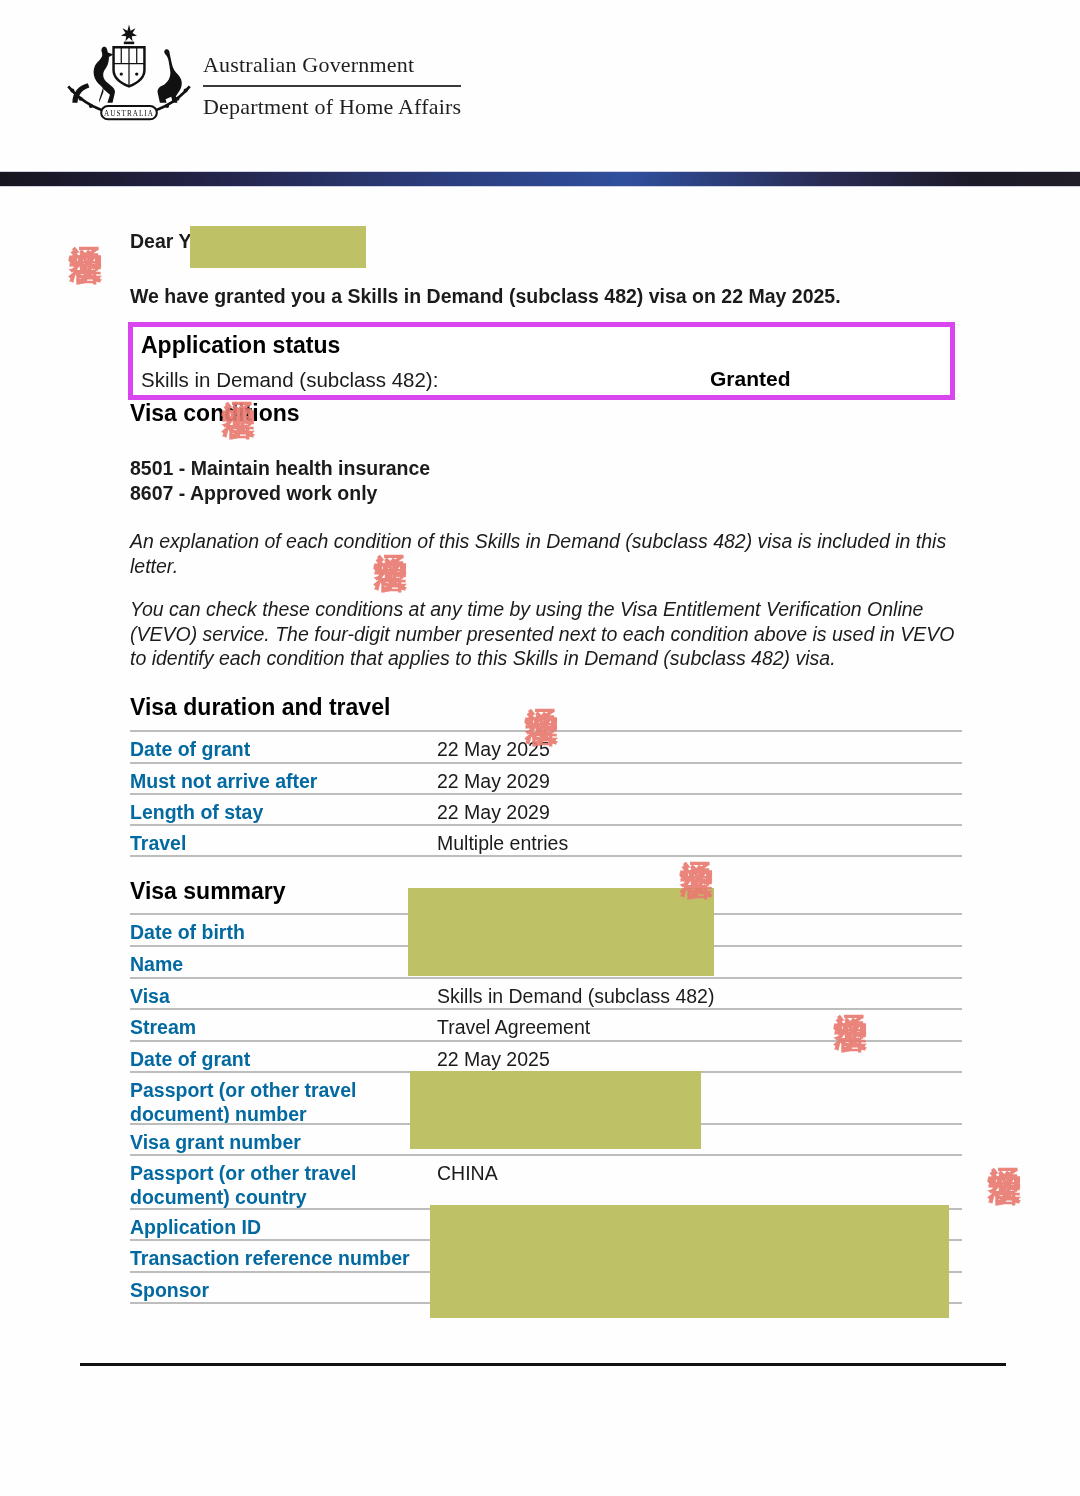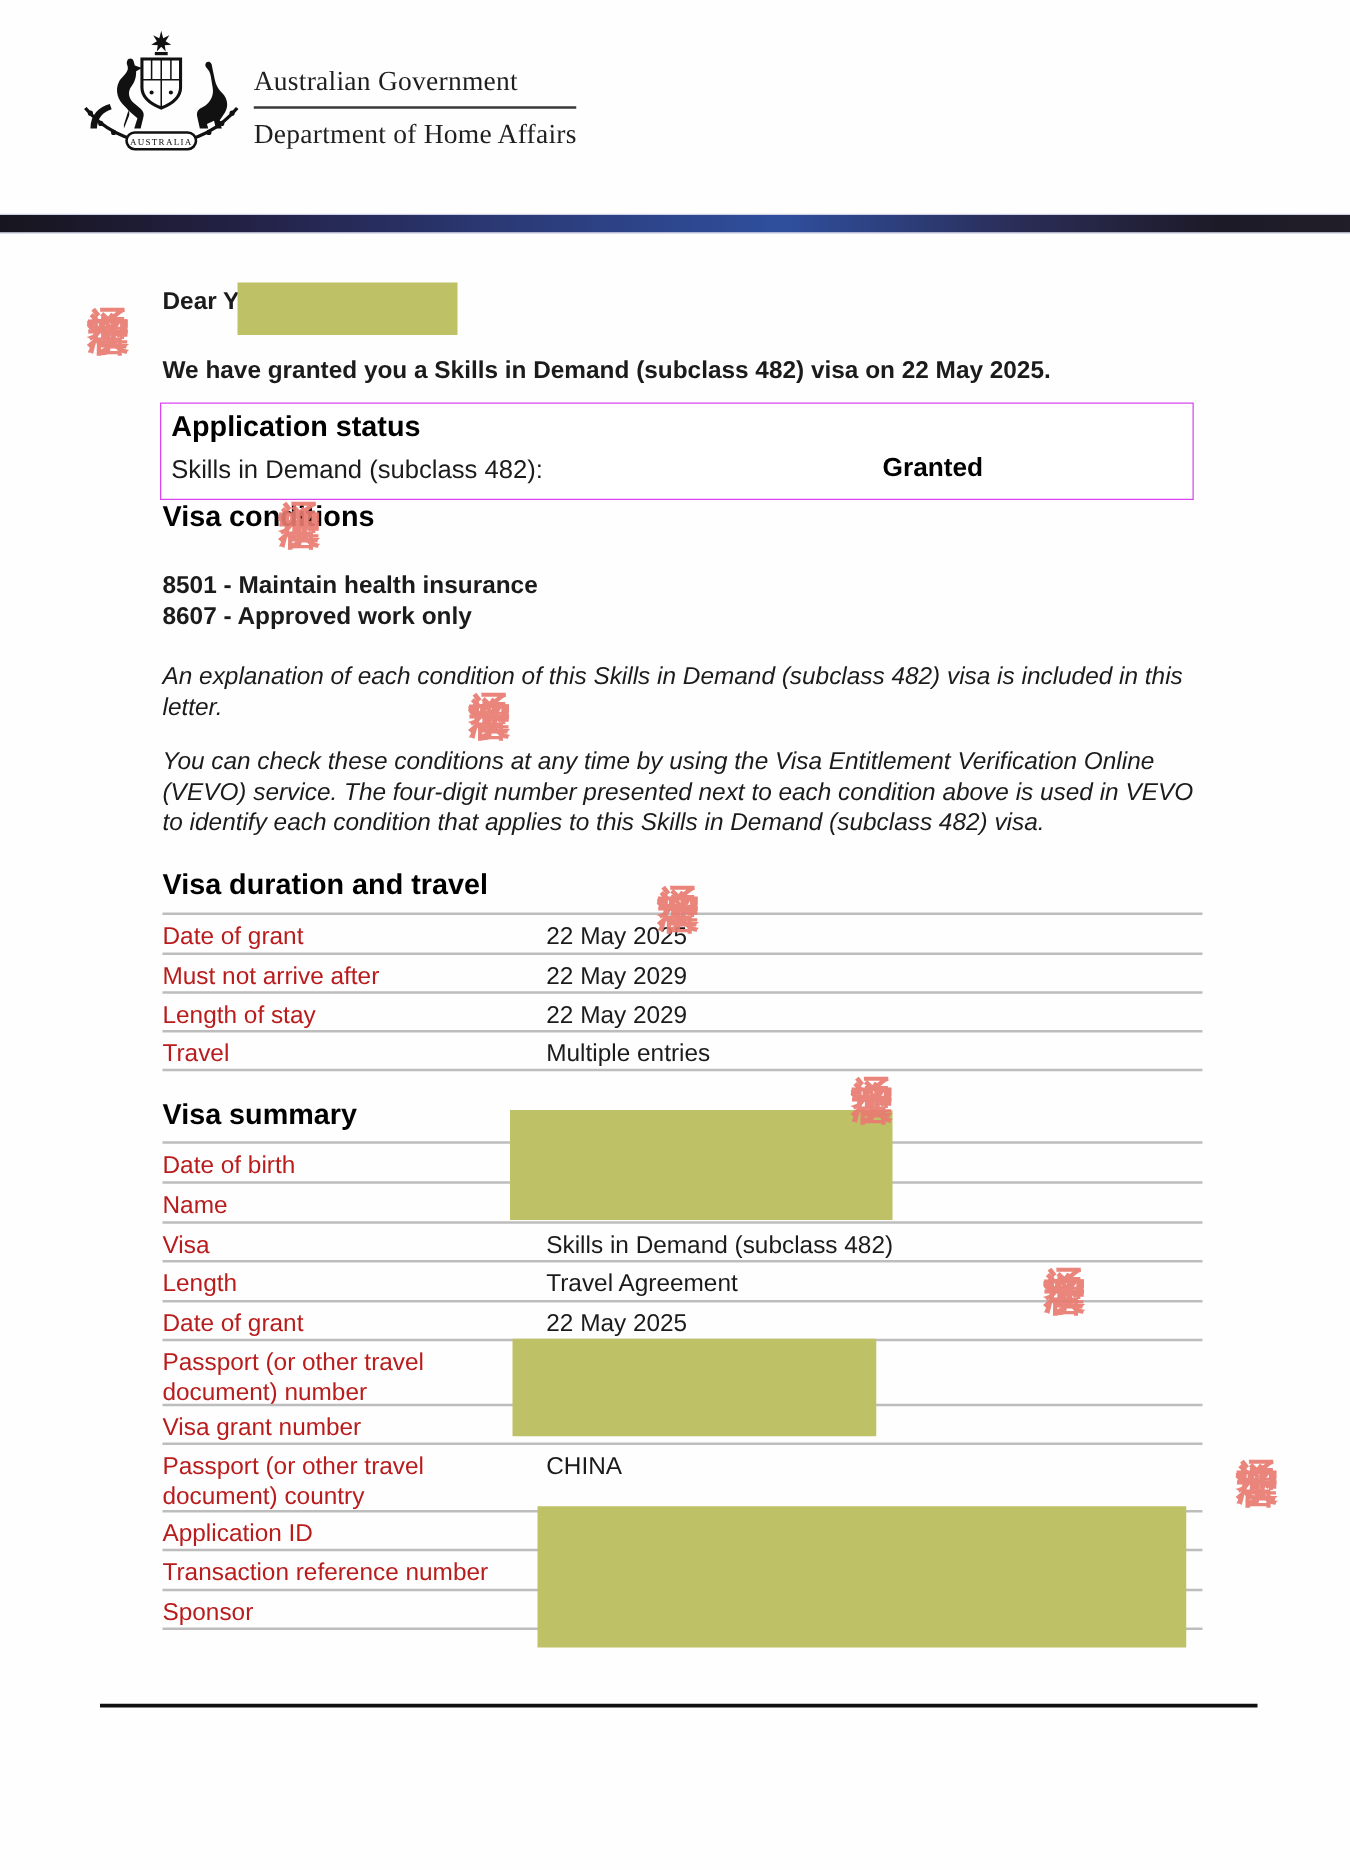--- a/index.html
+++ b/index.html
@@ -17,28 +17,28 @@
   .dept-title { margin-top:7px; font-size:22px; letter-spacing:0.2px; }
   .top-bar { position:absolute; left:0; top:171px; width:1080px; height:16px;
     background:linear-gradient(90deg,#17151d 0%,#232145 18%,#2b3a77 38%,#2f4f9d 58%,#2a2c55 76%,#1d1a28 90%,#211e29 100%);
     border-top:1px solid #cfd2e6; border-bottom:1px solid #cfd2e6; }
   
   .line { position:absolute; left:130px; font-size:19.5px; line-height:24.5px;font-weight:bold; }
   .h2 { position:absolute; left:130px; font-size:23px; font-weight:bold; color:#000; }
   .para { position:absolute; left:130px; width:840px; font-size:19.5px; line-height:24.5px;font-style:italic; }
   
   .status-box { position:absolute; left:128px; top:322px; width:827px; height:78px;
-    border:1px solid #d946ef; background:#fff; }
+    border:5px solid #d946ef; background:#fff; }
   .status-title { position:absolute; left:8px; top:5px; font-size:23px; font-weight:bold; color:#000; }
   .status-label { position:absolute; left:8px; top:41px; font-size:20.5px; }
   .status-value { position:absolute; left:577px; top:40px; font-size:21px; font-weight:bold; color:#000; }
   
   .tbl { position:absolute; left:130px; width:832px; border-bottom:2px solid #bdbdbd; }
   .tr { position:relative; border-top:2px solid #bdbdbd; }
-  .tr .lbl { position:absolute; left:0; top:5px; width:300px; font-size:19.5px; font-weight:normal; line-height:24px; color:#b91c1c; }
+  .tr .lbl { position:absolute; left:0; top:5px; width:300px; font-size:19.5px; font-weight:bold; line-height:24px; color:#0369a1; }
   .tr .val { position:absolute; left:307px; top:5px; width:520px; font-size:19.5px; line-height:24px; }
   .h32{height:32px;} .h31{height:31px;} .h52{height:52px;} .h54{height:54px;}
   
   .redact { position:absolute; background:#bfc167; z-index:5; }
   .wm { position:absolute; z-index:9; writing-mode:vertical-rl; text-orientation:upright;
     font-size:34px; font-weight:bold; letter-spacing:2px; color:#e97b72; opacity:0.92;
     font-family:"Liberation Sans", sans-serif; }
   .bottom-rule { position:absolute; left:80px; top:1363px; width:926px; height:3px; background:#101010; }
 </style>
 </head>
@@ -126,21 +126,21 @@
     </div>
     <div class="tr h32">
       <div class="lbl">Name</div>
       <div class="val"></div>
     </div>
     <div class="tr h31">
       <div class="lbl">Visa</div>
       <div class="val">Skills in Demand (subclass 482)</div>
     </div>
     <div class="tr h32">
-      <div class="lbl">Length</div>
+      <div class="lbl">Stream</div>
       <div class="val">Travel Agreement</div>
     </div>
     <div class="tr h31">
       <div class="lbl">Date of grant</div>
       <div class="val">22 May 2025</div>
     </div>
     <div class="tr h52">
       <div class="lbl">Passport (or other travel document) number</div>
       <div class="val"></div>
     </div>

